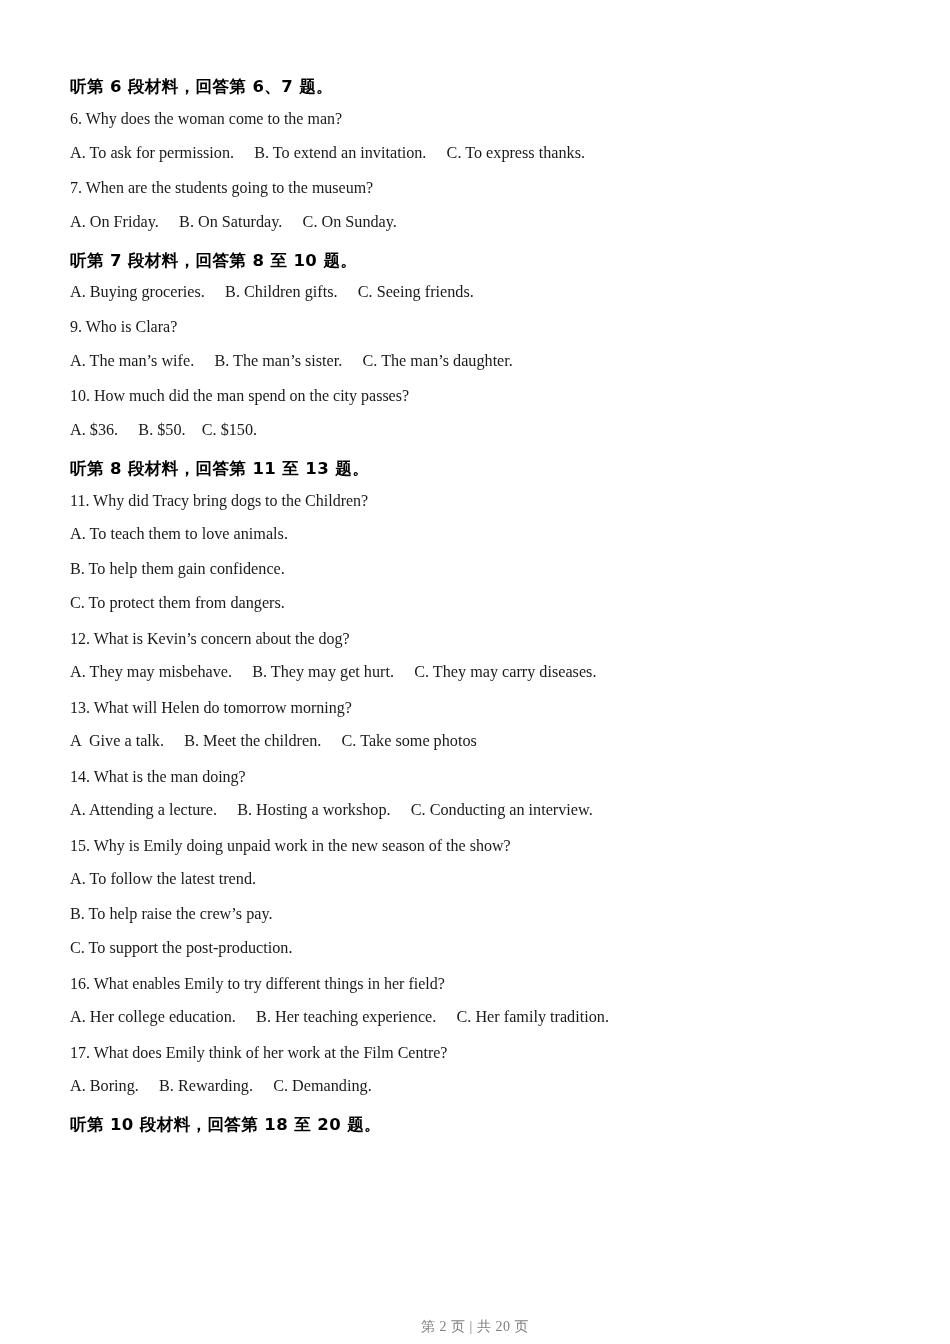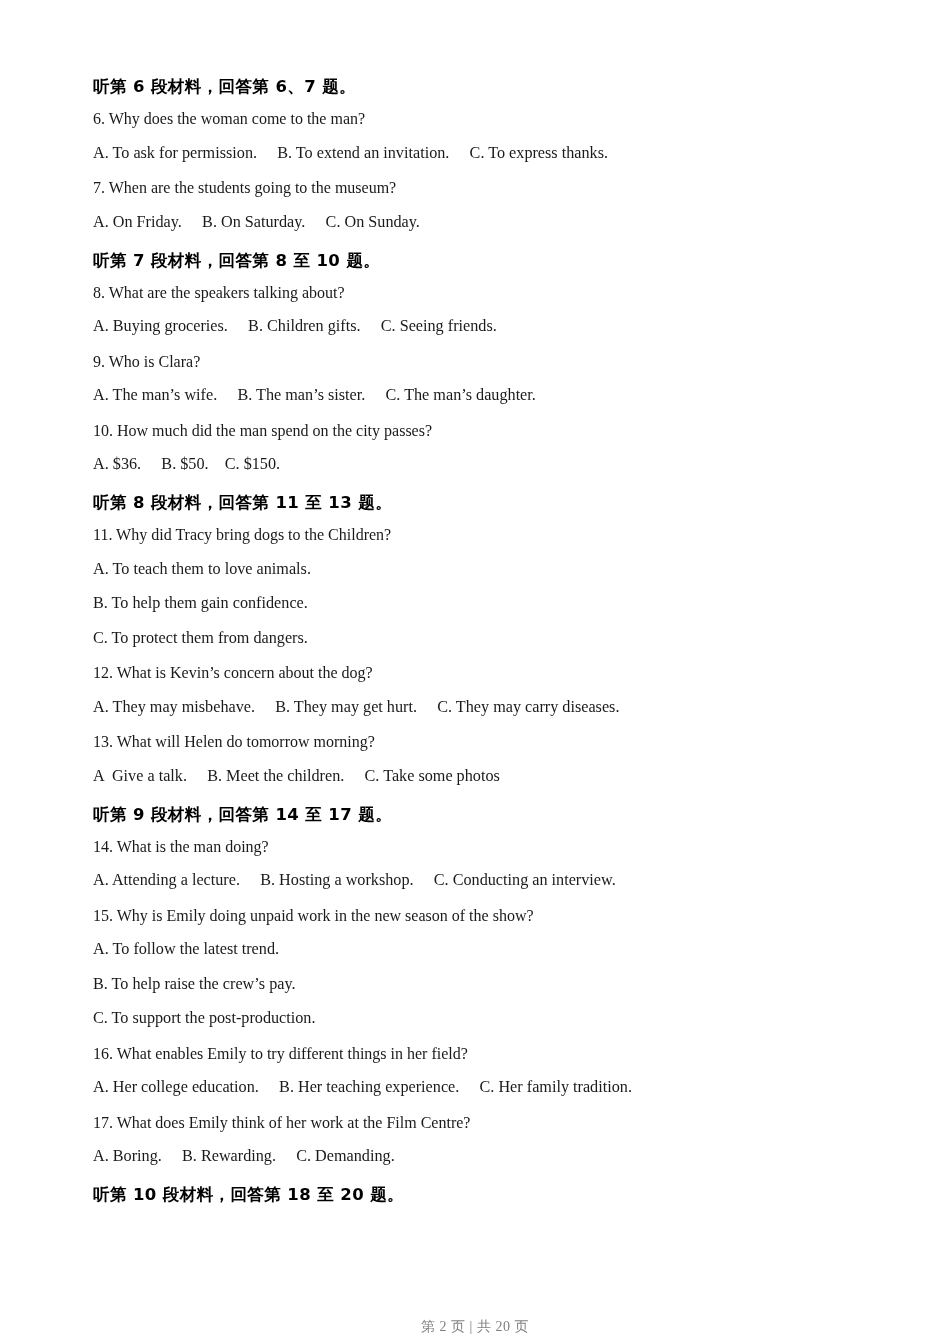--- a/index.html
+++ b/index.html
@@ -11,21 +11,21 @@
     position: relative;
     width: 950px;
     height: 1344px;
     background: #ffffff;
     overflow: hidden;
     font-family: "Liberation Serif", "DejaVu Serif", serif;
     color: #1a1a1a;
   }
   .content {
     position: absolute;
-    left: 93px;
+    left: 70px;
     top: 74px;
     width: 600px;
   }
   .section-heading {
     font-family: "DejaVu Sans", "Liberation Sans", sans-serif;
     font-weight: bold;
     font-size: 16.5px;
     line-height: 26px;
     letter-spacing: 0.4px;
     color: #000000;
@@ -74,42 +74,40 @@
     <div>
       <p class="section-heading">听第 6 段材料，回答第 6、7 题。</p>
       <p class="q-line">6. Why does the woman come to the man?</p>
       <p class="opt-line">A. To ask for permission.     B. To extend an invitation.     C. To express thanks.</p>
       <p class="q-line">7. When are the students going to the museum?</p>
       <p class="opt-line">A. On Friday.     B. On Saturday.     C. On Sunday.</p>
     </div>
 
     <div>
       <p class="section-heading gap-top">听第 7 段材料，回答第 8 至 10 题。</p>
-      <p class="q-line">8. What are the speakers talking about?</p>
       <p class="opt-line">A. Buying groceries.     B. Children gifts.     C. Seeing friends.</p>
       <p class="q-line">9. Who is Clara?</p>
       <p class="opt-line">A. The man’s wife.     B. The man’s sister.     C. The man’s daughter.</p>
       <p class="q-line">10. How much did the man spend on the city passes?</p>
       <p class="opt-line">A. $36.     B. $50.    C. $150.</p>
     </div>
 
     <div>
       <p class="section-heading gap-top">听第 8 段材料，回答第 11 至 13 题。</p>
       <p class="q-line">11. Why did Tracy bring dogs to the Children?</p>
       <p class="opt-line">A. To teach them to love animals.</p>
       <p class="opt-line">B. To help them gain confidence.</p>
       <p class="opt-line">C. To protect them from dangers.</p>
       <p class="q-line">12. What is Kevin’s concern about the dog?</p>
       <p class="opt-line">A. They may misbehave.     B. They may get hurt.     C. They may carry diseases.</p>
       <p class="q-line">13. What will Helen do tomorrow morning?</p>
       <p class="opt-line">A  Give a talk.     B. Meet the children.     C. Take some photos</p>
     </div>
 
     <div>
-      <p class="section-heading gap-top">听第 9 段材料，回答第 14 至 17 题。</p>
       <p class="q-line">14. What is the man doing?</p>
       <p class="opt-line">A. Attending a lecture.     B. Hosting a workshop.     C. Conducting an interview.</p>
       <p class="q-line">15. Why is Emily doing unpaid work in the new season of the show?</p>
       <p class="opt-line">A. To follow the latest trend.</p>
       <p class="opt-line">B. To help raise the crew’s pay.</p>
       <p class="opt-line">C. To support the post-production.</p>
       <p class="q-line">16. What enables Emily to try different things in her field?</p>
       <p class="opt-line">A. Her college education.     B. Her teaching experience.     C. Her family tradition.</p>
       <p class="q-line">17. What does Emily think of her work at the Film Centre?</p>
       <p class="opt-line">A. Boring.     B. Rewarding.     C. Demanding.</p>

